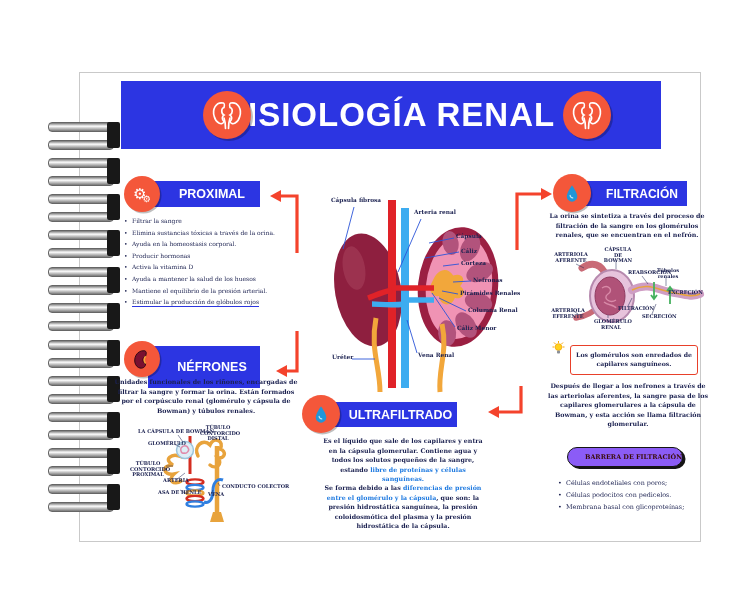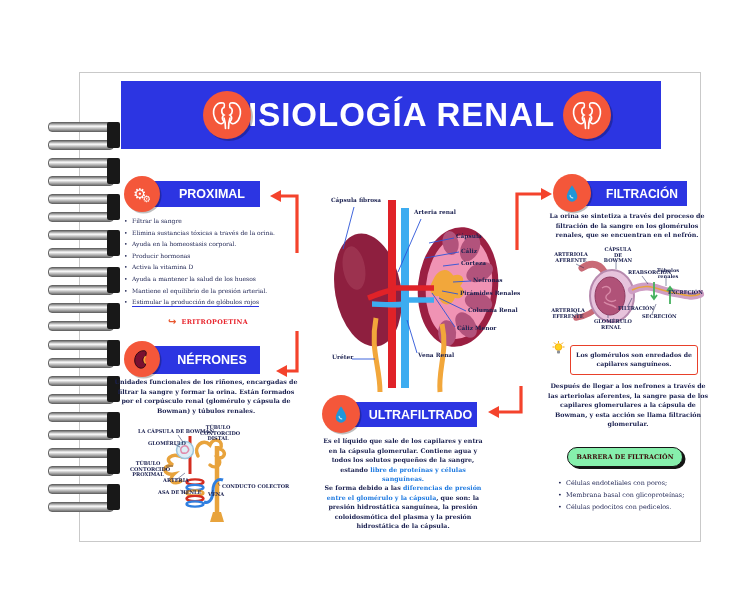--- a/index.html
+++ b/index.html
@@ -36,23 +36,23 @@
       color:#1b2150;white-space:nowrap;}
   .bi::before{content:"\2022";position:absolute;left:2px;}
   .bi.u span{border-bottom:1.6px solid #2b35e0;padding-bottom:1px;}
   .dlabel{position:absolute;font-weight:bold;font-size:5px;line-height:5.6px;color:#1b2150;}
   .nw{white-space:nowrap;}
   .c{text-align:center;}
   .fig{position:absolute;}
   .notebox{position:absolute;left:570px;top:345px;width:120px;height:22px;border:1.3px solid #e8402a;
            border-radius:3px;padding:4px 3px 2px 3px;font-weight:bold;font-size:6.2px;line-height:9px;
            color:#1b2150;text-align:center;}
-  .pillbtn{position:absolute;left:567px;top:447px;width:114px;height:18px;background:#86efac;
+  .pillbtn{position:absolute;left:567px;top:447px;width:114px;height:18px;background:#8b5cf6;
            border:1.6px solid #141414;border-radius:11px;box-shadow:2.5px 2px 0 #141414;
-           display:flex;align-items:center;justify-content:center;font-weight:bold;font-size:6.4px;
+           display:flex;align-items:center;justify-content:flex-end;font-weight:bold;font-size:6.4px;
            color:#3a0c08;font-family:"DejaVu Serif",serif;}
   .barlist{position:absolute;left:556px;top:477px;width:152px;}
   .barlist .bi{font-size:6.4px;line-height:12px;}
   .erit{position:absolute;left:122px;top:309px;width:172px;text-align:center;}
   .erit .hook{color:#e8552c;font-family:"DejaVu Sans",sans-serif;font-weight:bold;font-size:10px;vertical-align:-1px;}
   .erit .word{color:#e8242c;font-weight:bold;font-size:6.4px;letter-spacing:0.3px;}
   .hl{color:#1f7ae0;}
   .gear{color:#fff;font-family:"DejaVu Sans",sans-serif;line-height:1;}
 </style>
 </head>
@@ -157,27 +157,23 @@
   <div class="blist">
     <div class="bi"><span>Filtrar la sangre</span></div>
     <div class="bi"><span>Elimina sustancias tóxicas a través de la orina.</span></div>
     <div class="bi"><span>Ayuda en la homeostasis corporal.</span></div>
     <div class="bi"><span>Producir hormonas</span></div>
     <div class="bi"><span>Activa la vitamina D</span></div>
     <div class="bi"><span>Ayuda a mantener la salud de los huesos</span></div>
     <div class="bi"><span>Mantiene el equilibrio de la presión arterial.</span></div>
     <div class="bi u"><span>Estimular la producción de glóbulos rojos</span></div>
   </div>
-  <div class="erit">
-    <span class="hook">↪</span>
-    <span class="word">ERITROPOETINA</span>
-  </div>
 
   <div class="sec" style="left:148px;top:346px;">
-    <div class="box" style="width:112px;height:28px;padding-left:16px;font-size:12.5px;">
+    <div class="box" style="width:112px;height:42px;padding-left:16px;font-size:12.5px;">
       <span>NÉFRONES</span>
     </div>
     <div class="circ" style="left:-24px;top:-5px;width:36px;height:36px;">
       <svg viewBox="0 0 24 24" width="22" height="22">
           <path d="M15 3 C6 2 2 12 5 18 C8 24 16 23 16 17 C12 16 12 10 16 9 C17 5 17 4 15 3 Z" fill="#7a1030" stroke="#2a0612" stroke-width="1"></path>
           <path d="M16 9 C14 11 14 15 16 17" stroke="#f2a73b" stroke-width="1.6" fill="none"></path>
         </svg>
     </div>
   </div>
 
@@ -312,25 +308,25 @@
     <span>Los glomérulos son enredados de capilares sanguíneos.</span>
   </div>
 
   <div class="para" style="left:545px;top:381px;width:166px;">Después de llegar a los nefrones a través de las arteriolas aferentes, la sangre pasa de los capilares glomerulares a la cápsula de Bowman, y esta acción se llama filtración glomerular.</div>
 
   <div class="pillbtn">
     <span>BARRERA DE FILTRACIÓN</span>
   </div>
   <div class="barlist">
     <div class="bi"><span>Células endoteliales con poros;</span></div>
+    <div class="bi"><span>Células podocitos con pedicelos.</span></div>
     <div class="bi"><span>Membrana basal con glicoproteínas;</span></div>
-    <div class="bi"><span>Células podocitos con pedicelos.</span></div>
-  </div>
-
-  <div class="sec" style="left:350px;top:402px;">
+  </div>
+
+  <div class="sec" style="left:330px;top:402px;">
     <div class="box" style="width:127px;height:25px;padding-left:14px;font-size:12.5px;">
       <span>ULTRAFILTRADO</span>
     </div>
     <div class="circ" style="left:-28px;top:-7px;width:38px;height:38px;">
       <svg viewBox="0 0 24 24" width="18" height="18">
           <path d="M12 2 C12 2 5 11 5 16.5 A7 7 0 0 0 19 16.5 C19 11 12 2 12 2 Z" fill="#2196d8"></path>
           <path d="M9.5 15 A3.5 3.5 0 0 0 13 18.5" stroke="#bfe8f7" stroke-width="1.6" fill="none" stroke-linecap="round"></path>
         </svg>
     </div>
   </div>

